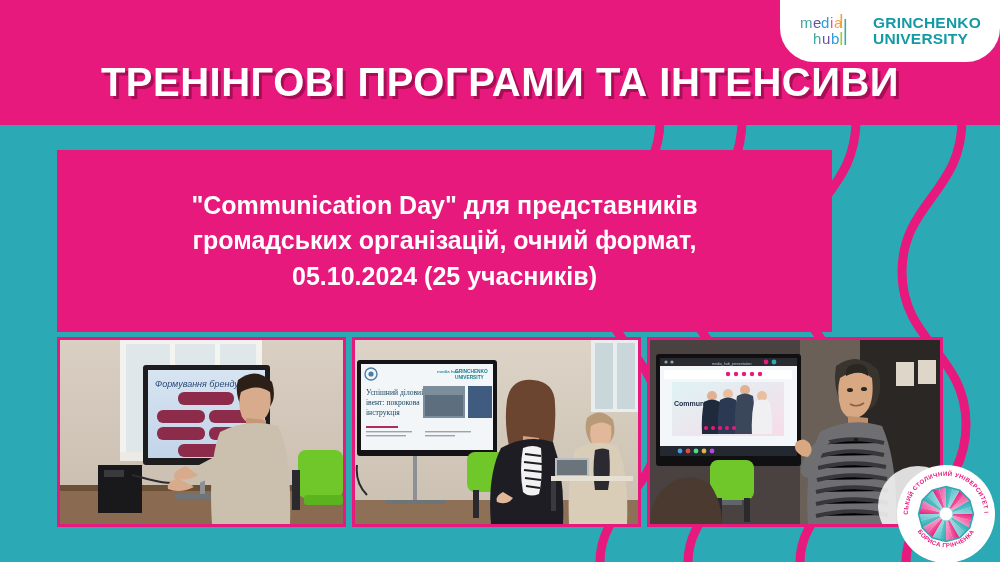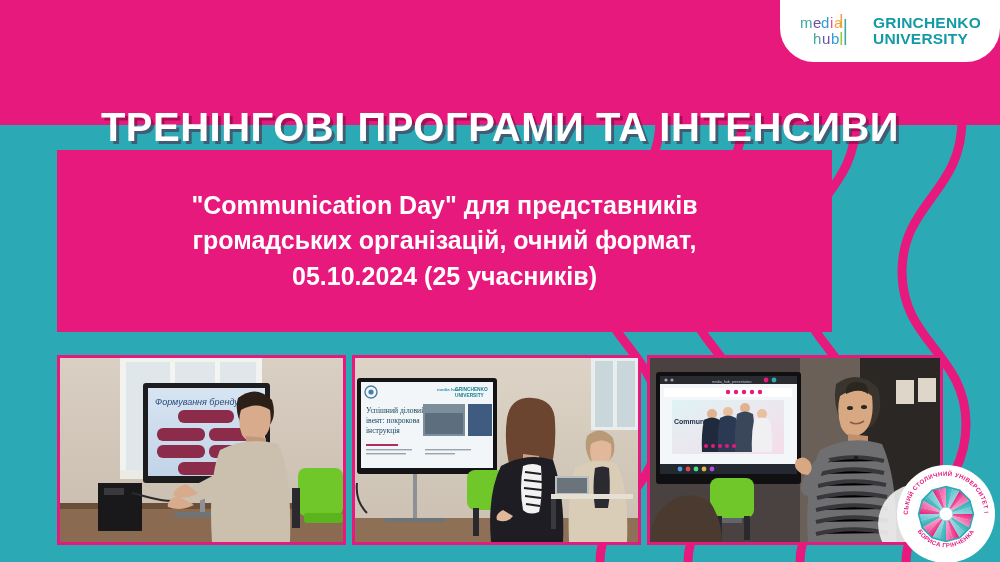--- a/index.html
+++ b/index.html
@@ -30,38 +30,38 @@
   #grinchenko-text {
     font-weight:bold; font-size:15.5px; line-height:1.06;
     letter-spacing:.2px; color:#149AA6; white-space:nowrap;
   }
   #page-title {
     position:absolute; left:0; top:60px; width:1000px;
     text-align:center;
     font-weight:bold; font-size:40px; letter-spacing:.5px;
     color:#FFFFFF;
     text-shadow: 3px 3px 0 rgba(90,0,40,.45);
-    z-index:3; white-space:nowrap;margin-top:45px;
+    z-index:3; white-space:nowrap;
   }
 
   
   #content-card {
     position:absolute; left:57px; top:150px; width:775px; height:182px;
     background:#E8197D; z-index:3;
     display:flex; align-items:center; justify-content:center;
     padding:0 40px;
   }
   #content-text {
     color:#FFFFFF; font-weight:bold; font-size:25px; line-height:1.42;
     text-align:center; white-space:pre-line;
   }
 
   
   .photo {
-    position:absolute; top:355px; height:190px;
+    position:absolute; top:337px; height:190px;
     border:3px solid #E8197D; z-index:3; overflow:hidden;
   }
   #photo-1 { left:57px;  width:289px; }
   #photo-2 { left:352px; width:289px; }
   #photo-3 { left:647px; width:296px; }
   .photo svg { display:block; width:100%; height:100%; }
 
   
   #university-emblem {
     position:absolute; left:897px; top:465px; width:98px; height:98px;

